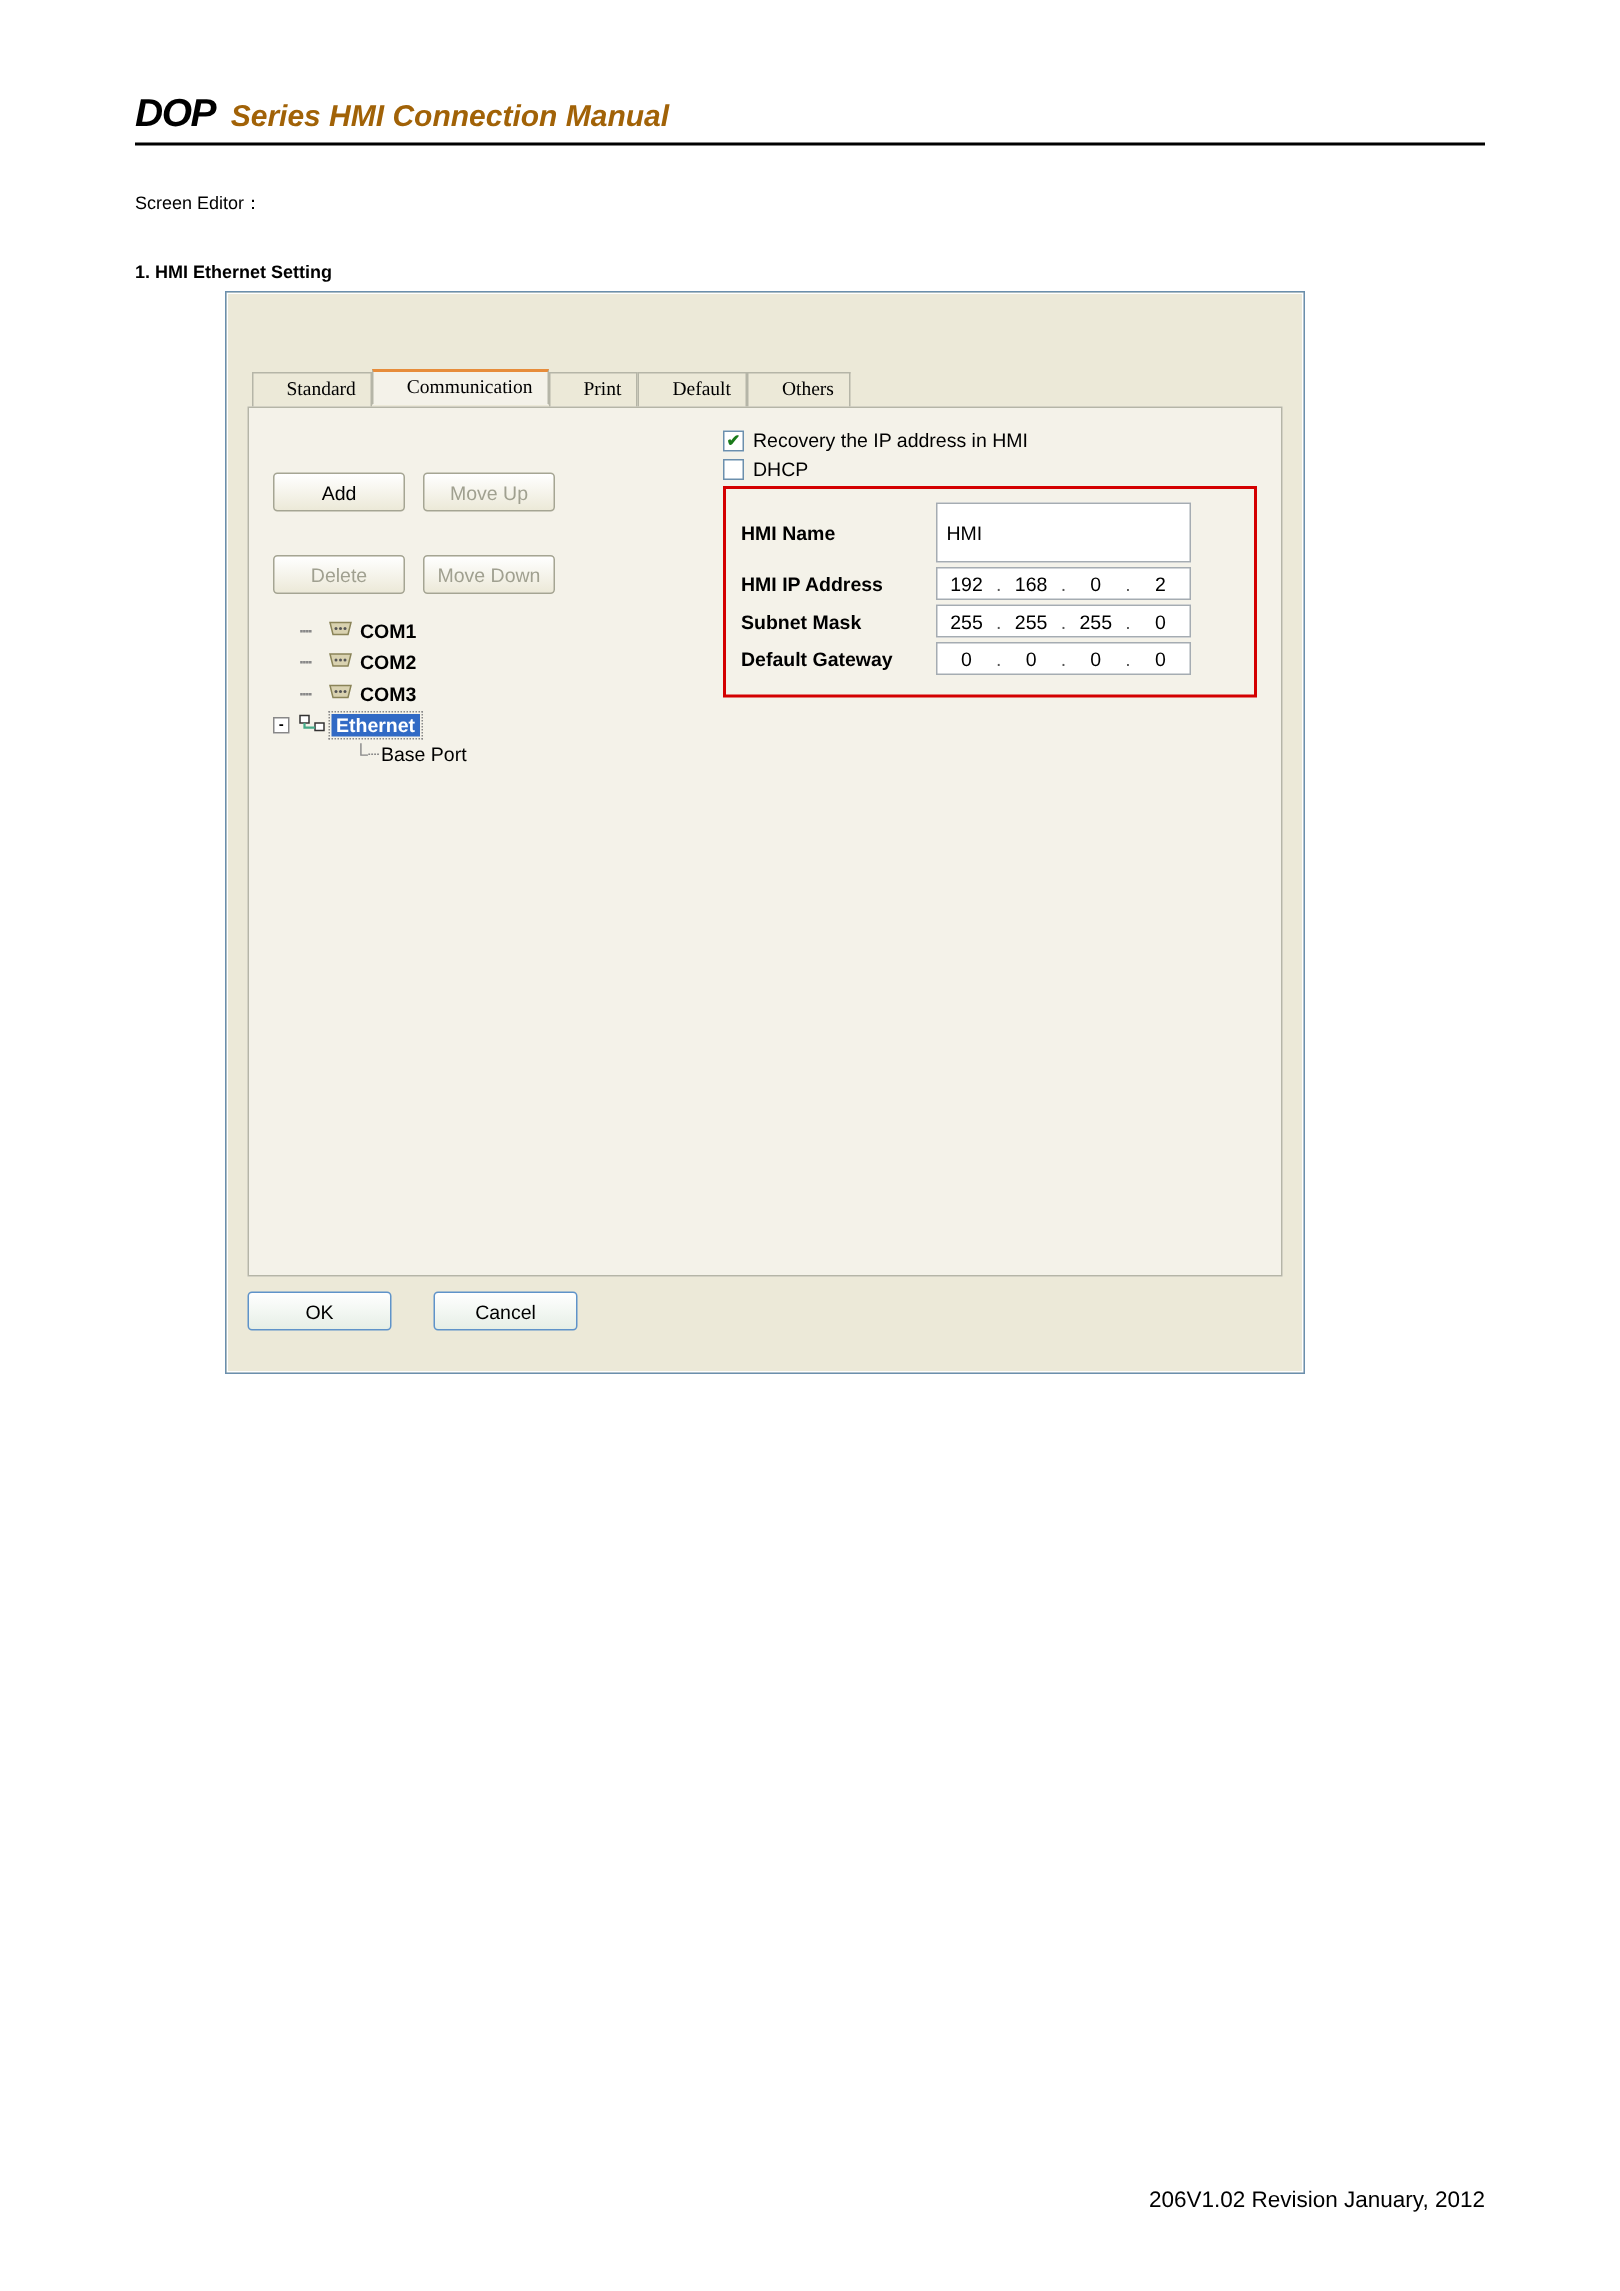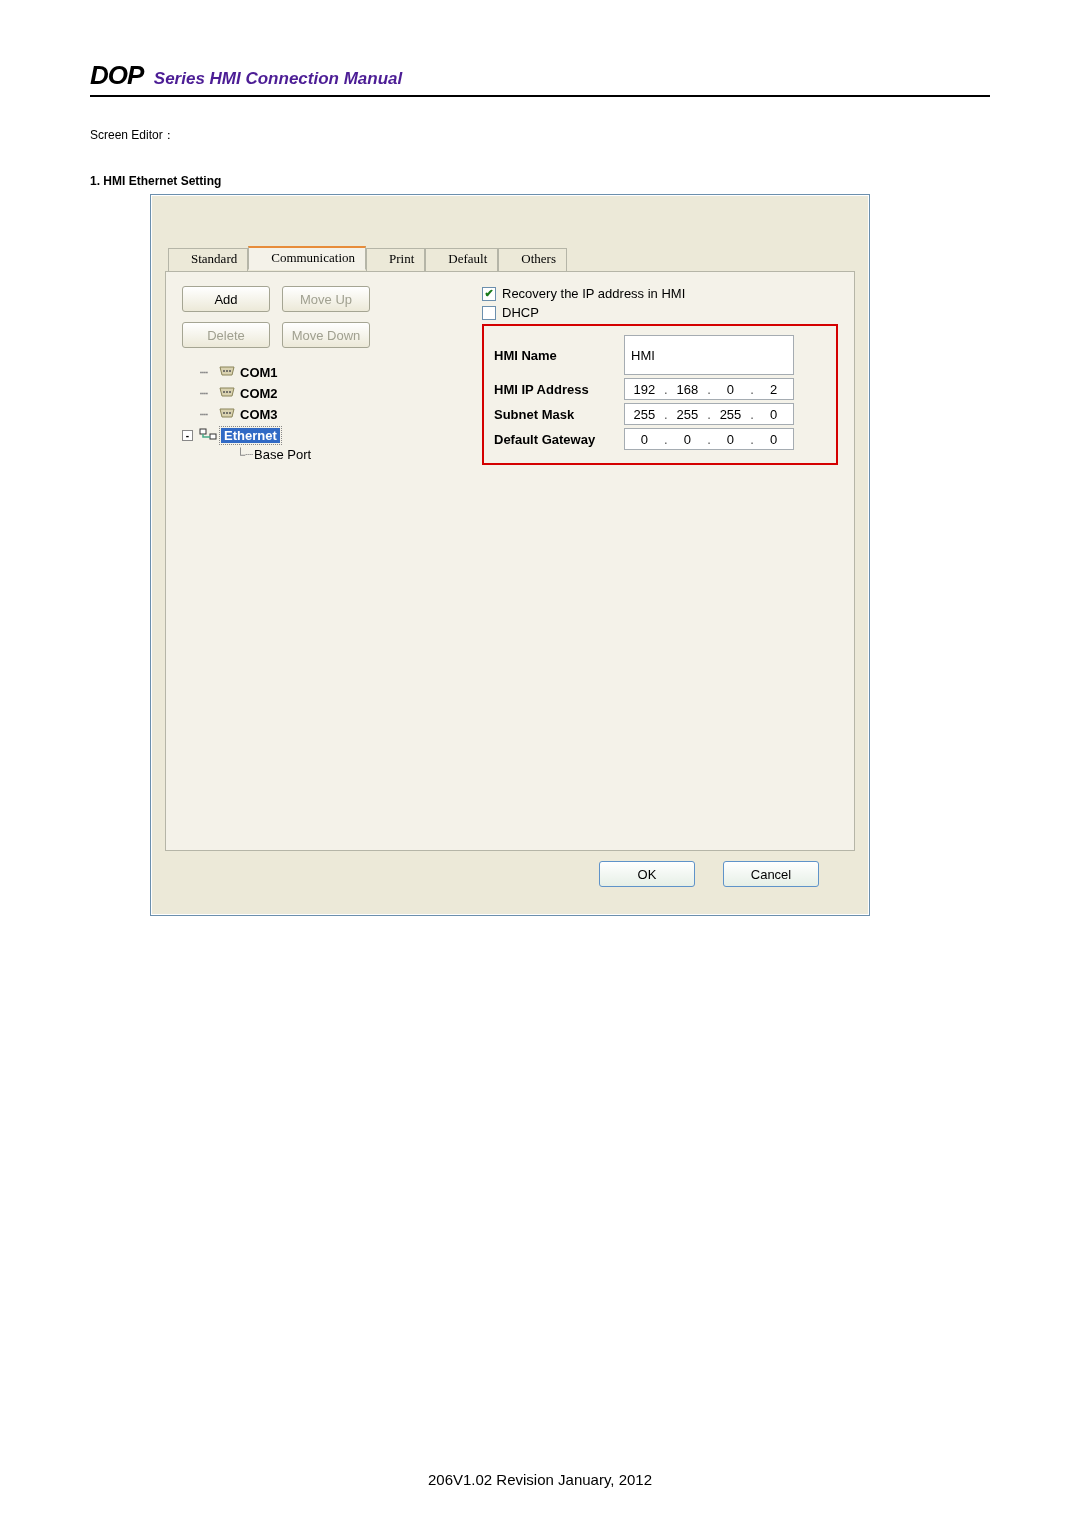--- a/index.html
+++ b/index.html
@@ -24,22 +24,22 @@
     font-weight: bold;
     font-size: 26px;
     display: inline-block;
     margin-right: 6px;
     font-family: "Arial Black", Arial, sans-serif;
     letter-spacing: -1px;
   }
   .brand-rest {
     font-style: italic;
     font-weight: bold;
-    font-size: 17px;
-    color: #4c1d95;
+    font-size: 20px;
+    color: #a16207;
   }
   .settings-hdr {
     font-weight: bold;
     font-size: 17px;
     margin-top: 34px;
     margin-bottom: 30px;
   }
   .screen-editor {
     font-size: 12px;
     margin-bottom: 30px;
@@ -139,21 +139,21 @@
     height: 26px;
     border: 1px solid #a5a593;
     background: linear-gradient(to bottom, #fff, #ece9d8);
     border-radius: 3px;
     cursor: pointer;
   }
   .btn.disabled {
     color: #a0a090;
     cursor: default;
   }
-  .btn-row { margin-bottom: 10px; display: flex; gap: 12px; }
+  .btn-row { margin-bottom: 10px; display: flex; gap: 12px; margin-top: 29px; }
 
   .tree {
     margin-top: 14px;
     font-family: Tahoma, sans-serif;
     font-size: 13px;
     font-weight: bold;
   }
   .tree-node {
     display: flex;
     align-items: center;
@@ -245,41 +245,41 @@
     justify-content: space-around;
     font-family: Tahoma, sans-serif;
     font-size: 13px;
     padding: 0 2px;
   }
   .ip-seg { width: 30px; text-align: center; }
   .ip-dot { color: #555; }
 
   .dlg-buttons {
     display: flex;
-    justify-content: flex-end;
+    justify-content: flex-start;
     gap: 28px;
     padding: 10px 36px 14px 0;
   }
   .dlg-btn {
     width: 96px; height: 26px;
     font-family: Tahoma, sans-serif;
     font-size: 13px;
     border: 1px solid #5f93c9;
     background: linear-gradient(to bottom,#fff,#e6efe6);
     border-radius: 3px;
     cursor: pointer;
   }
 
   .footer {
     position: absolute;
-    bottom: 39px;
+    bottom: 52px;
     left: 90px;
     right: 90px;
     display: flex;
-    justify-content: center;
+    justify-content: flex-end;
     font-size: 15px;
   }
 </style>
 </head>
 <body>
 
 <div class="page">
 
   <div class="header-row">
     <span class="brand-italic">DOP</span>

